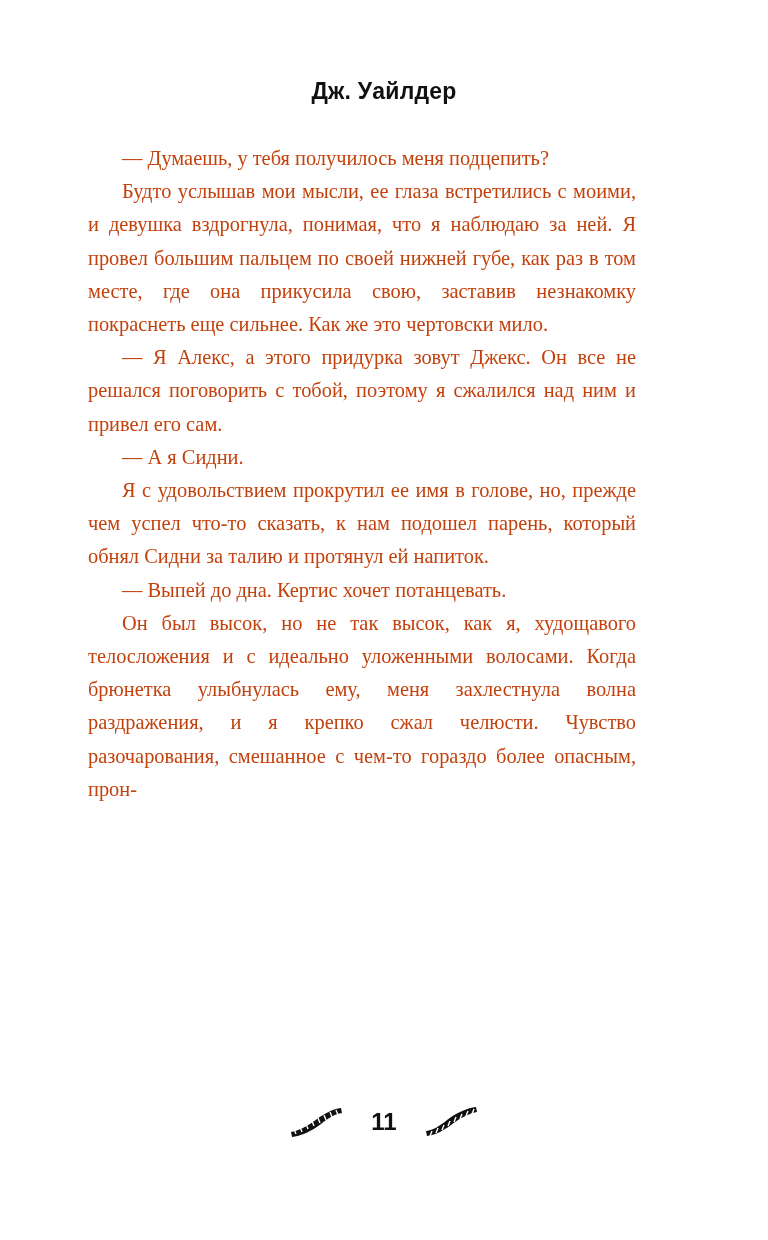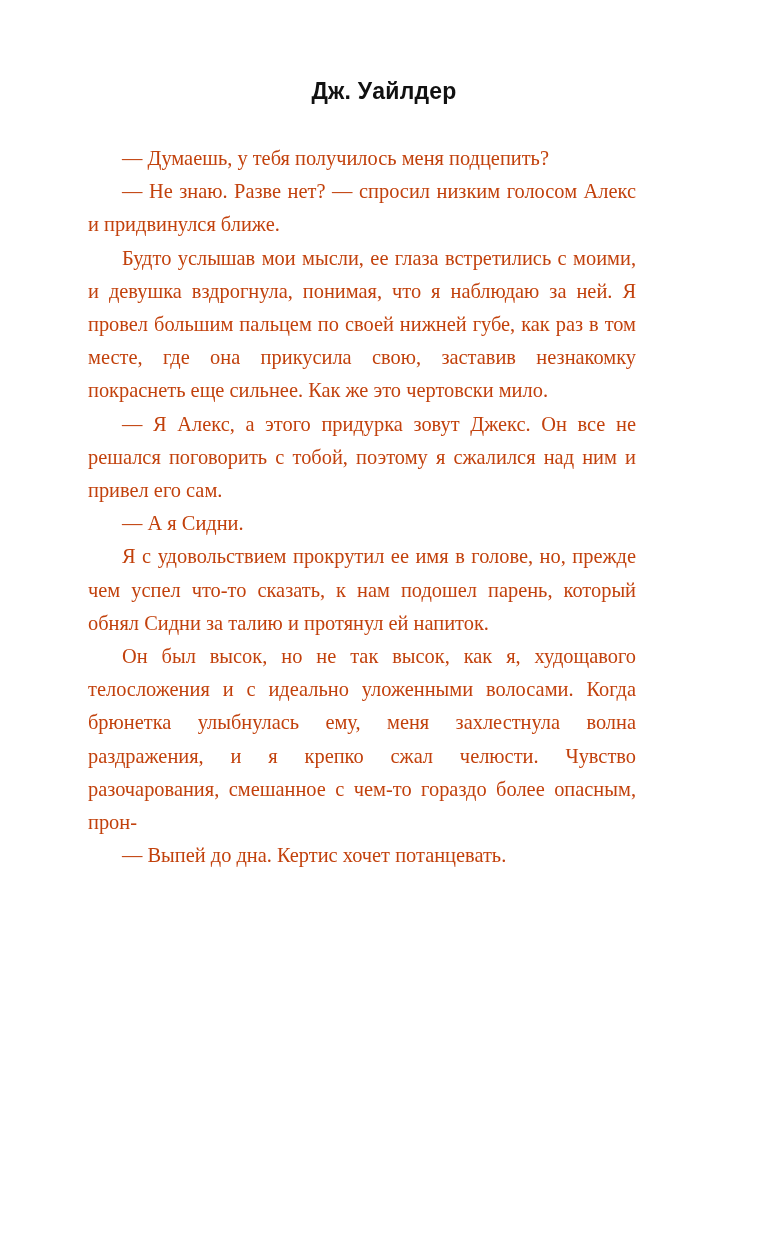--- a/index.html
+++ b/index.html
@@ -85,23 +85,41 @@
 </style>
 </head>
 <body>
 
 <div class="page">
 
   <div class="running-head">Дж. Уайлдер</div>
 
   <div class="text-col">
     <p class="para dash">— Думаешь, у тебя получилось меня подцепить?</p>
-    <p class="para dash">— Не знаю. Разве нет? — спросил низким голосом Алекс и придвинулся ближе.</p>
     <p class="para">Будто услышав мои мысли, ее глаза встретились с моими, и девушка вздрогнула, понимая, что я наблюдаю за ней. Я провел большим пальцем по своей нижней губе, как раз в том месте, где она прикусила свою, заставив незнакомку покраснеть еще сильнее. Как же это чертовски мило.</p>
     <p class="para dash">— Я Алекс, а этого придурка зовут Джекс. Он все не решался поговорить с тобой, поэтому я сжалился над ним и привел его сам.</p>
     <p class="para dash">— А я Сидни.</p>
     <p class="para">Я с удовольствием прокрутил ее имя в голове, но, прежде чем успел что-то сказать, к нам подошел парень, который обнял Сидни за талию и протянул ей напиток.</p>
+    <p class="para dash">— Выпей до дна. Кертис хочет потанцевать.</p>
     <p class="para">Он был высок, но не так высок, как я, худощавого телосложения и с идеально уложенными волосами. Когда брюнетка улыбнулась ему, меня захлестнула волна раздражения, и я крепко сжал челюсти. Чувство разочарования, смешанное с чем-то гораздо более опасным, прон-</p>
-    <p class="para dash">— Выпей до дна. Кертис хочет потанцевать.</p>
   </div>
 
+  <div class="footer">
+    <span class="orn">
+      <svg viewBox="0 0 58 34" width="58" height="34" aria-hidden="true">
+        <g fill="#111111">
+          <path d="M4 27 C10 26, 20 22, 30 14 C38 8, 46 4, 54 3 L55 8 C48 9, 41 13, 34 19 C24 27, 13 31, 5 32 Z"></path>
+          <path d="M7 24 L9 29 M13 22 L15 27 M19 19 L21 24 M25 16 L27 21 M31 13 L33 18 M37 10 L39 15 M43 7 L45 12 M49 5 L51 10" stroke="#ffffff" stroke-width="1.4" fill="none"></path>
+        </g>
+      </svg>
+    </span>
+    <span class="page-number">11</span>
+    <span class="orn">
+      <svg viewBox="0 0 58 34" width="58" height="34" aria-hidden="true">
+        <g fill="#111111">
+          <path d="M54 7 C48 8, 38 12, 28 20 C20 26, 12 30, 4 31 L3 26 C10 25, 17 21, 24 15 C34 7, 45 3, 53 2 Z"></path>
+          <path d="M51 4 L49 9 M45 6 L43 11 M39 9 L37 14 M33 12 L31 17 M27 16 L25 21 M21 20 L19 25 M15 23 L13 28 M9 26 L7 31" stroke="#ffffff" stroke-width="1.4" fill="none"></path>
+        </g>
+      </svg>
+    </span>
+  </div>
 
 </div>
 
 </body></html>

